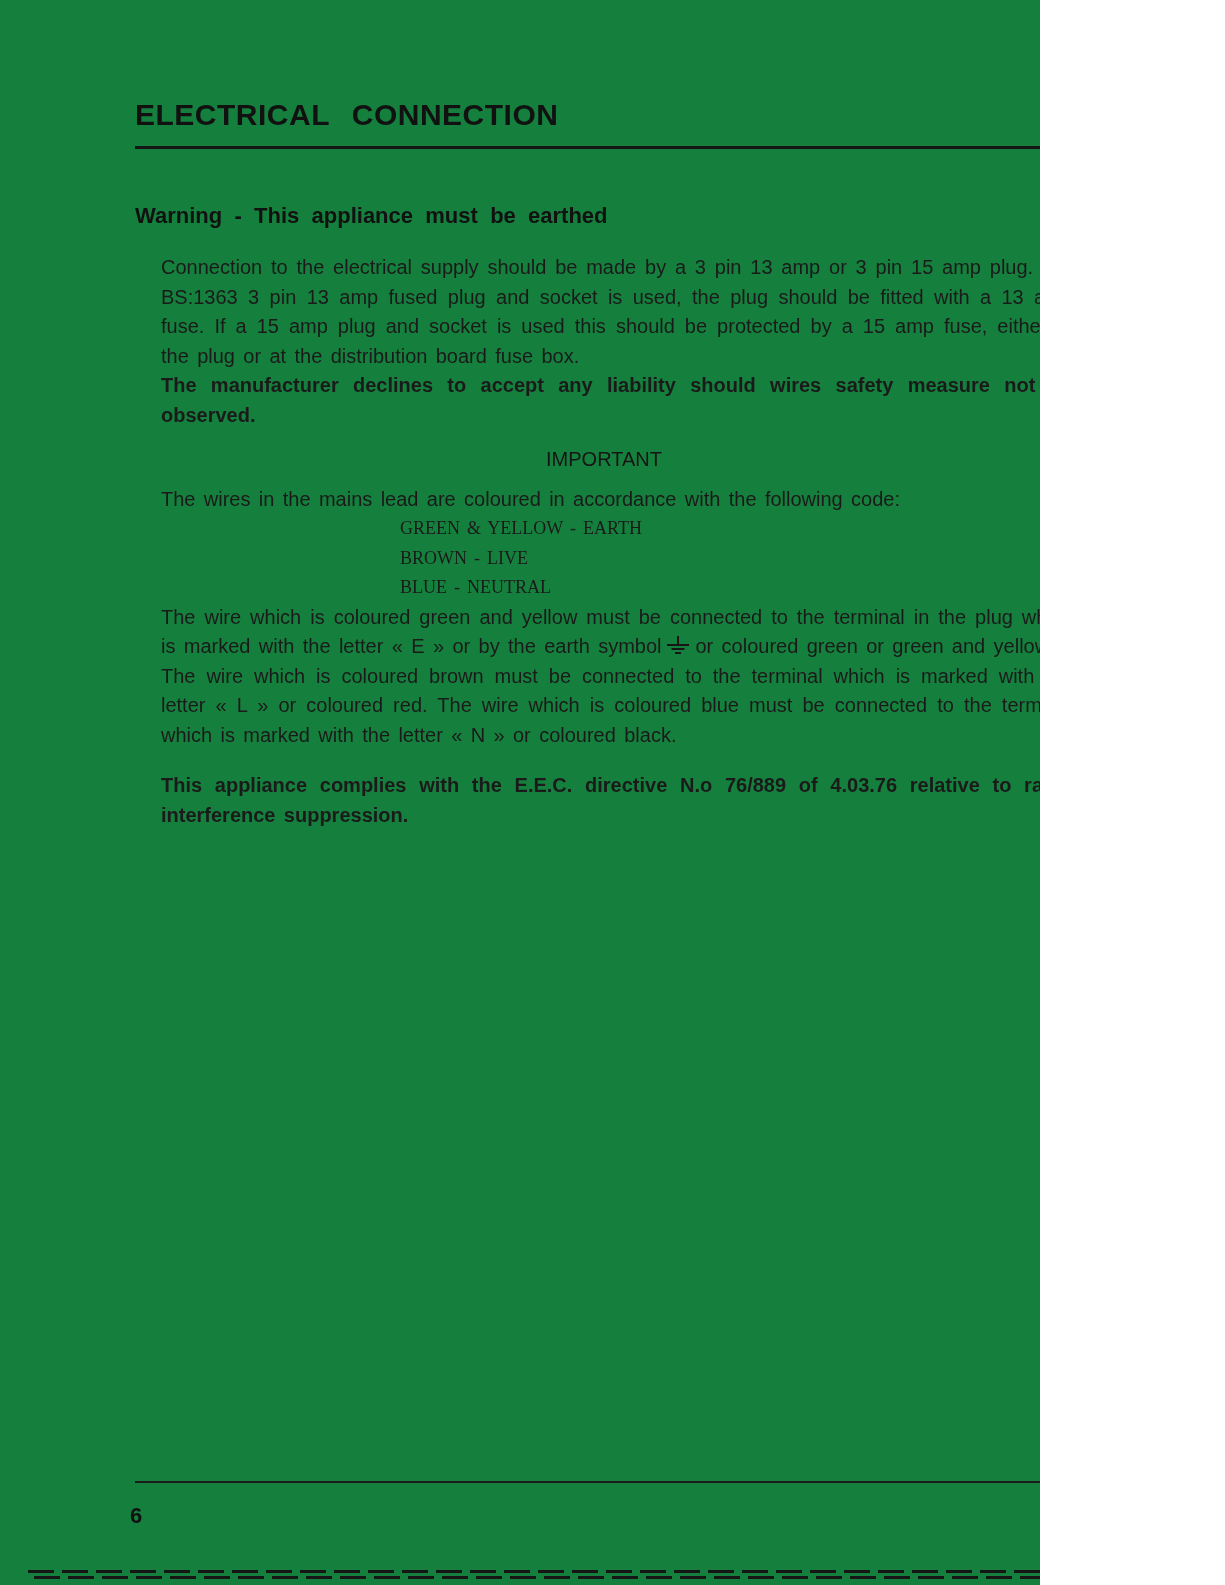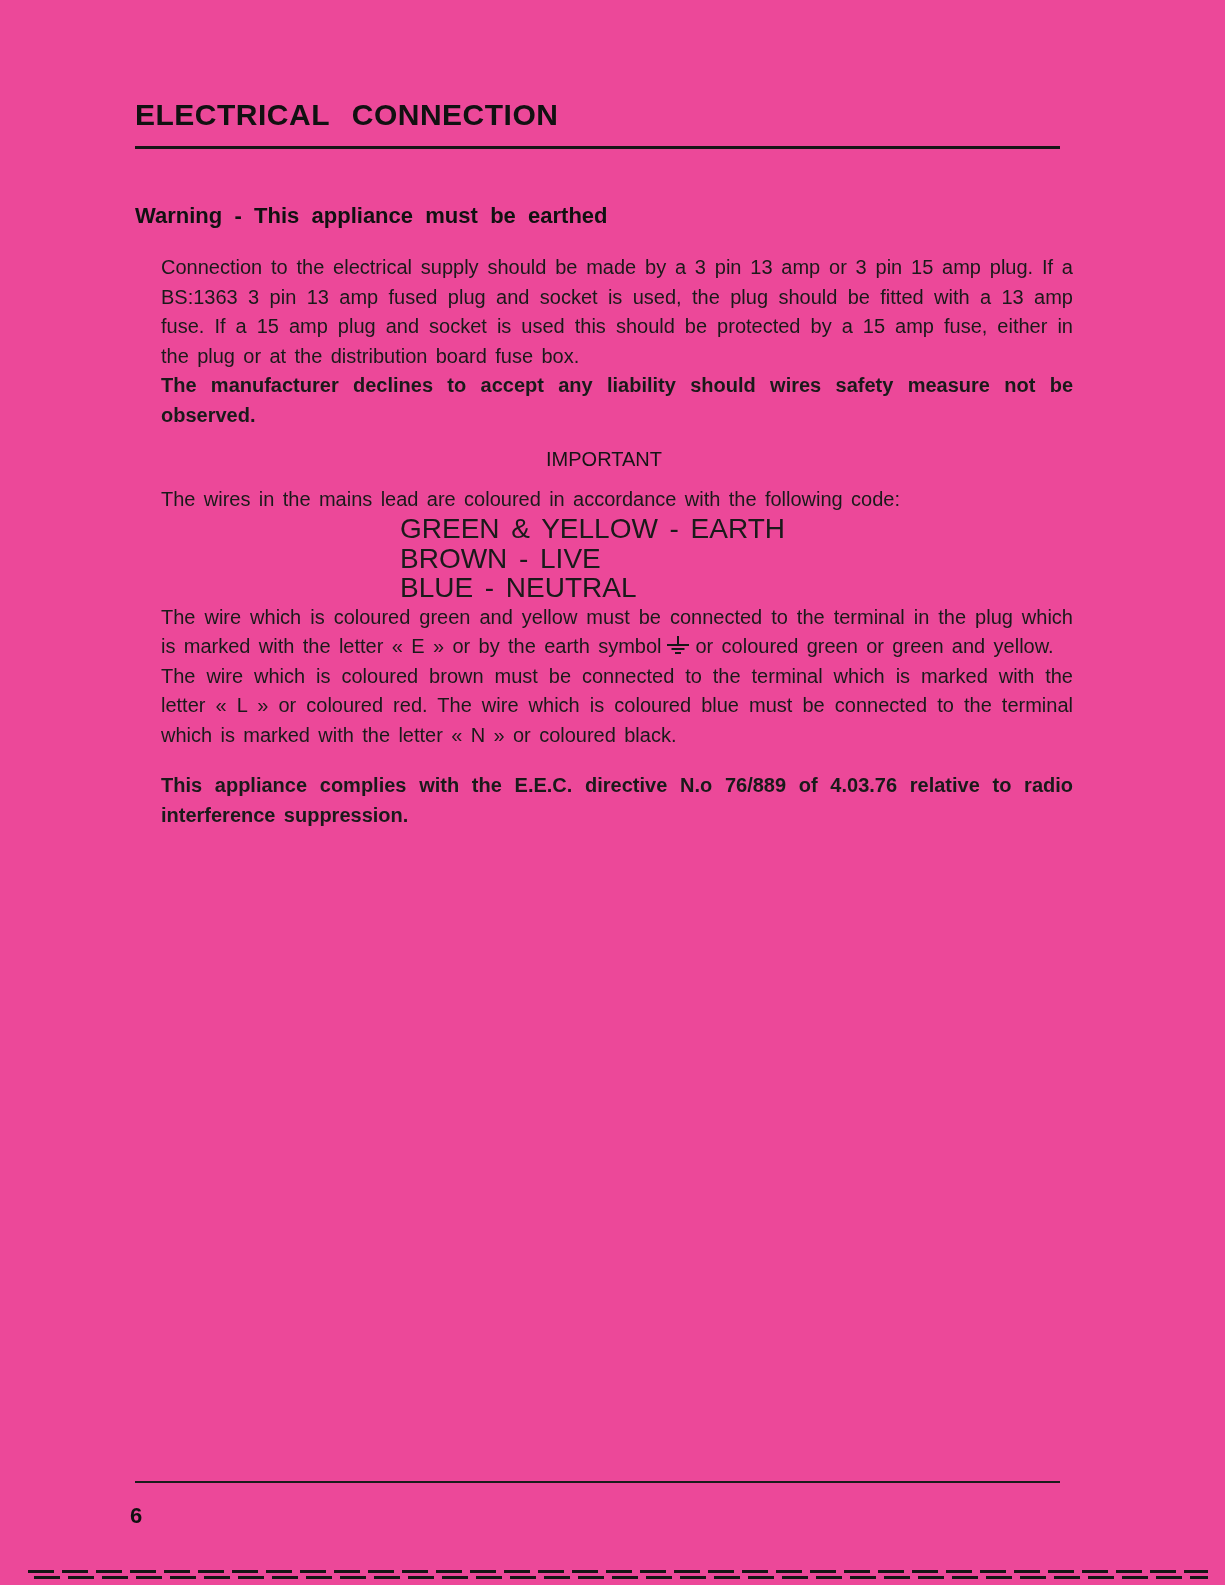--- a/index.html
+++ b/index.html
@@ -4,23 +4,23 @@
 <style>
   * { margin: 0; padding: 0; box-sizing: border-box; }
   html, body {
     width: 1225px;
     background: #ffffff;
     font-family: "Liberation Sans", "DejaVu Sans", sans-serif;
     color: #151515;
   }
   .page {
     position: relative;
-    width: 1225px;
+    width: 1040px;
     height: 1585px;
-    background: #ec4899;
+    background: #15803d;
     overflow: hidden;
   }
   .content {
     position: absolute;
     left: 135px;
     top: 98px;
     width: 938px;
   }
   h1.doc-title {
     font-size: 30px;
@@ -54,25 +54,26 @@
   p.first-para { margin-top: 24px; }
   p.bold-text { font-weight: bold; }
   p.important-label {
     margin-top: 15px;
     margin-bottom: 10px;
     font-size: 20px;
     line-height: 29.5px;
     text-align: center;
   }
   .code-list {
-    font-size: 28px;
+    font-size: 18px;
     line-height: 29.5px;
     margin-left: 265px;
     word-spacing: 0.14em;
     color: #1a1a1a;
+    font-family: Liberation Serif, serif;
   }
   p.eec-para { margin-top: 21px; }
   .earth-symbol {
     display: inline-block;
     vertical-align: baseline;
     margin: 0 4px;
     position: relative;
     top: 1px;
   }
   .footer-rule {

